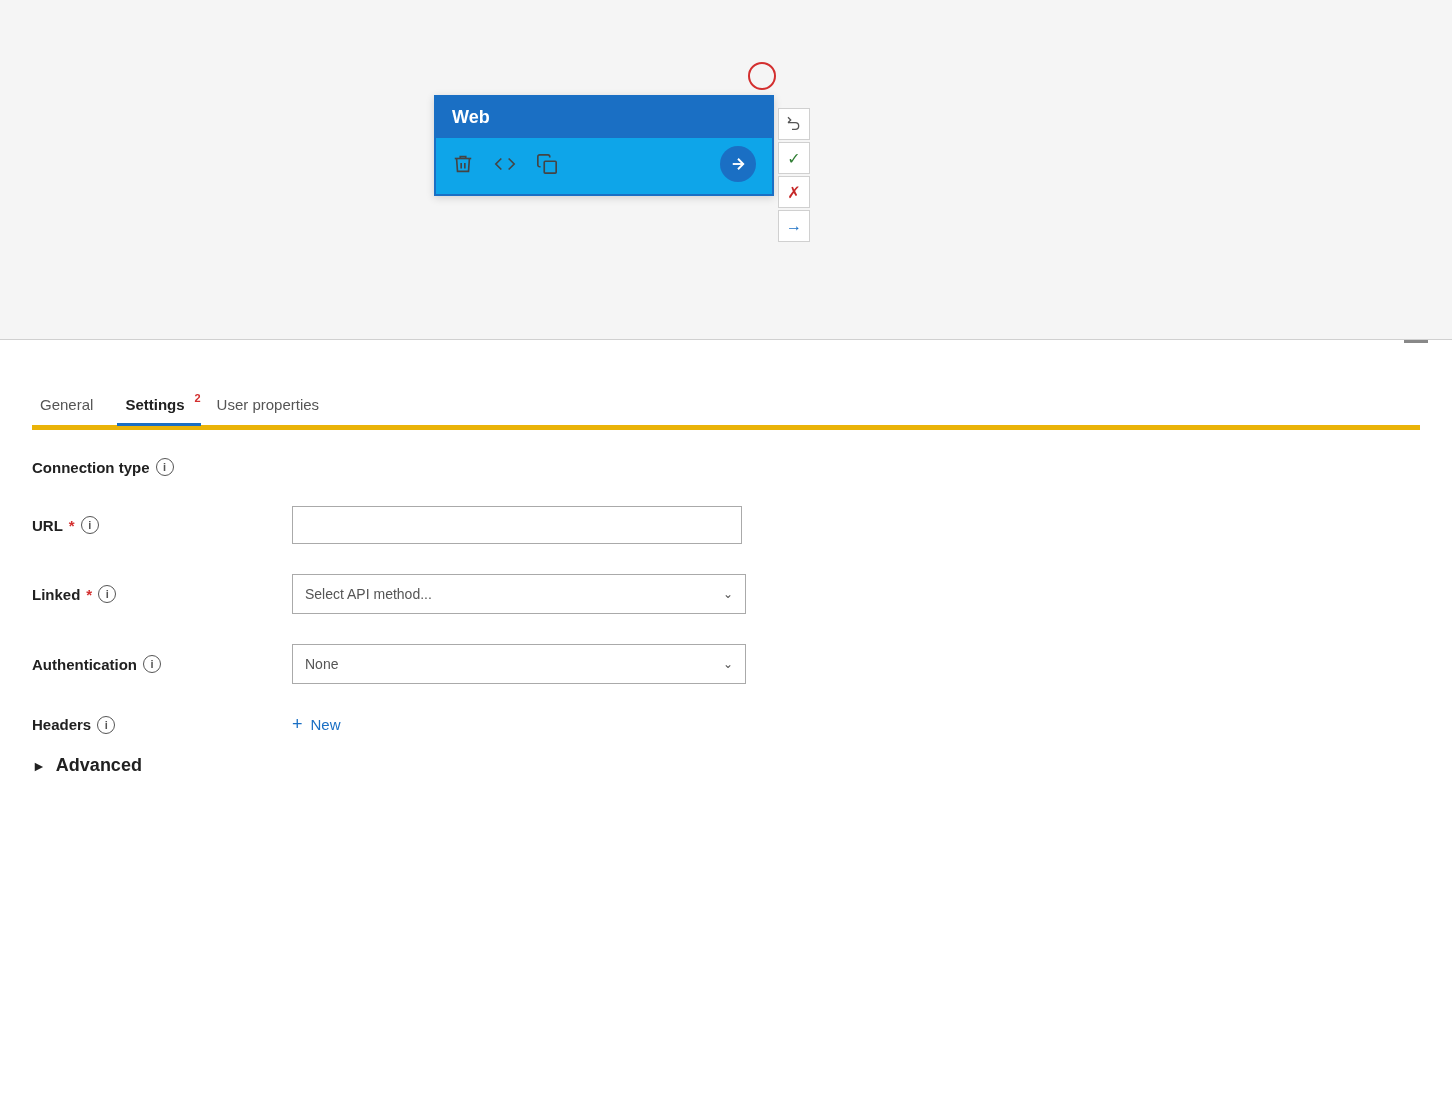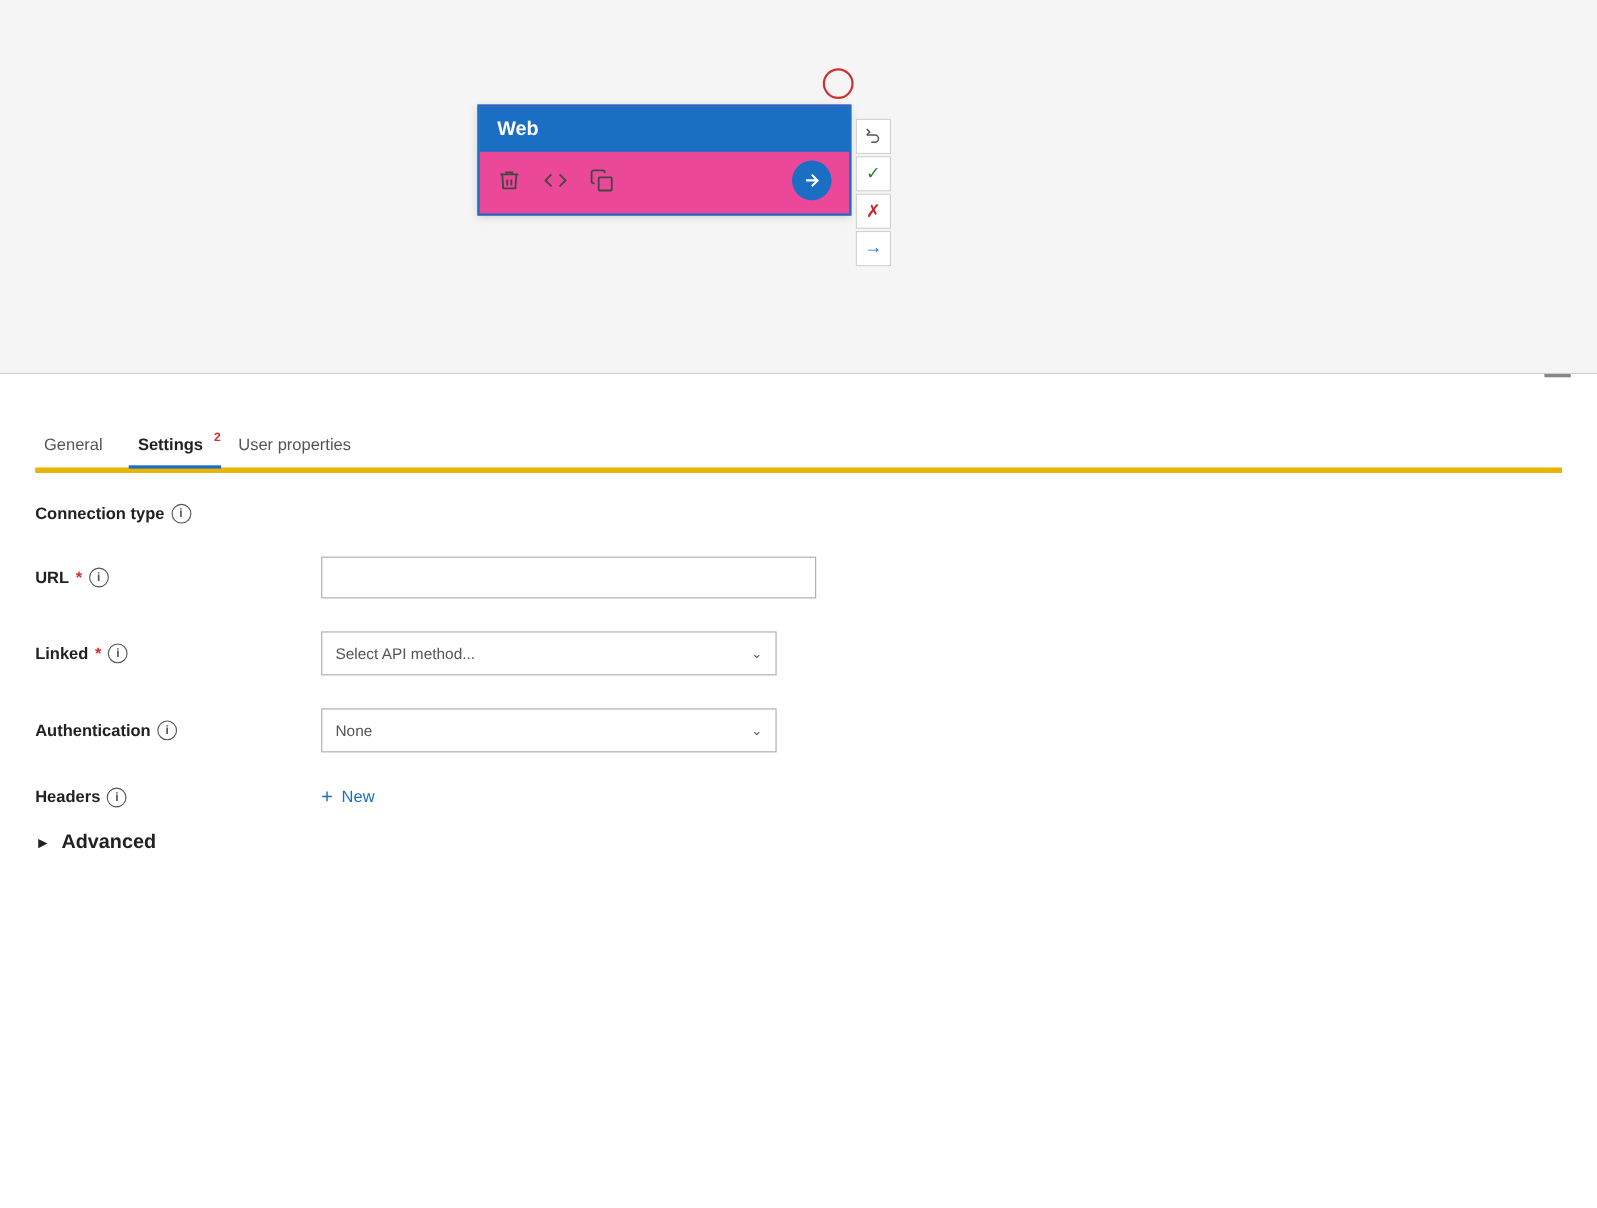--- a/index.html
+++ b/index.html
@@ -34,21 +34,21 @@
       background: transparent;
     }
 
     
     .web-node-card {
       position: absolute;
       top: 95px;
       left: 434px;
       width: 340px;
       border: 2px solid #1a6fc4;
-      background: #ec4899;
+      background: #0ea5e9;
       box-shadow: 0 2px 8px rgba(0,0,0,0.15);
     }
 
     .web-node-header {
       background: #1a6fc4;
       color: #ffffff;
       font-size: 18px;
       font-weight: 600;
       padding: 10px 16px;
     }
@@ -280,21 +280,21 @@
       height: 38px;
       border: 1px solid #aaa;
       background: #fff;
       padding: 0 10px;
       font-size: 14px;
       outline: none;
     }
 
     
     .select-dropdown {
-      width: 414px;
+      width: 454px;
       height: 40px;
       border: 1px solid #aaa;
       background: #fff;
       padding: 0 12px;
       font-size: 14px;
       color: #555;
       cursor: pointer;
       display: flex;
       align-items: center;
       justify-content: space-between;

